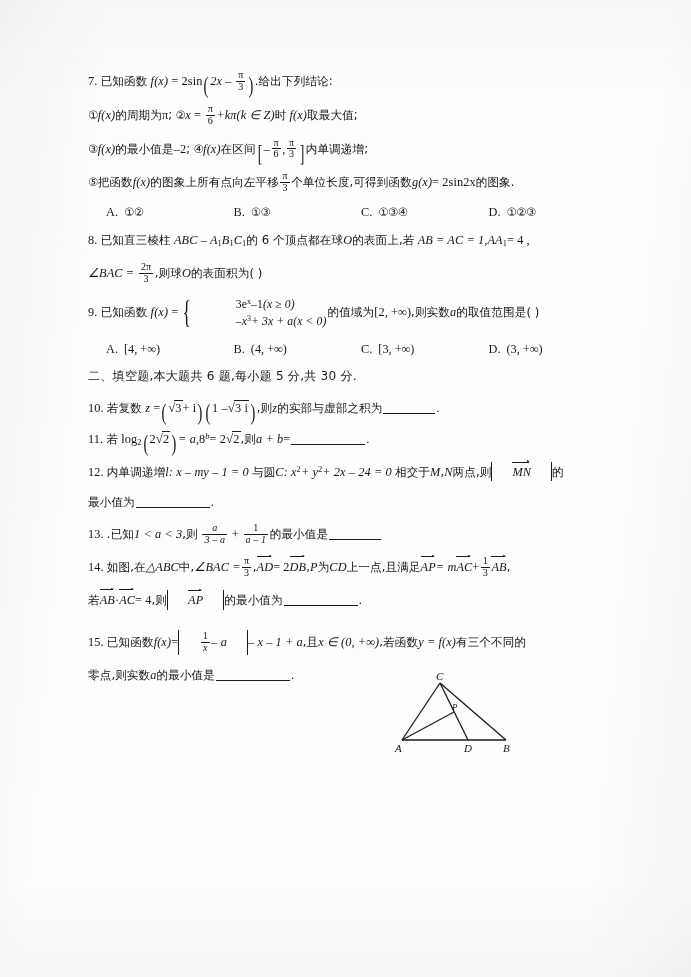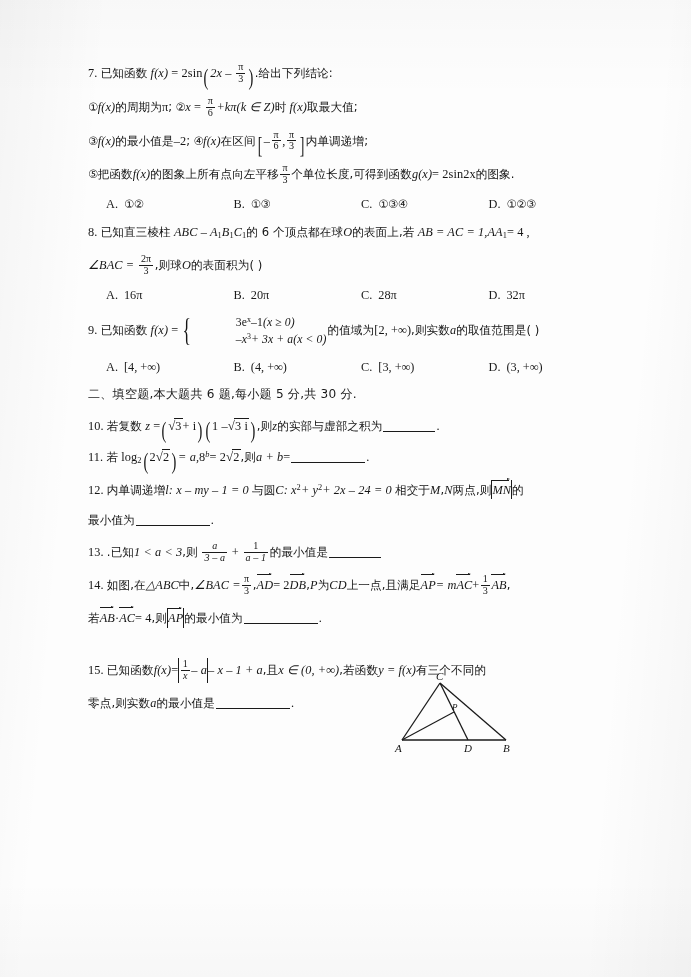--- a/index.html
+++ b/index.html
@@ -22,21 +22,21 @@
     background: #fdfdfd;
     
     background-image:
       linear-gradient(95deg, rgba(0,0,0,0.035) 0%, rgba(0,0,0,0) 14%, rgba(0,0,0,0) 86%, rgba(0,0,0,0.03) 100%),
       linear-gradient(180deg, rgba(0,0,0,0.02) 0%, rgba(0,0,0,0) 10%, rgba(0,0,0,0) 90%, rgba(0,0,0,0.025) 100%);
   }
 
   .content {
     position: absolute;
     left: 88px;
-    top: 62px;
+    top: 70px;
     width: 528px;
   }
 
   
   .qline {
     font-size: 12.3px;
     line-height: 1.55;
     margin: 0 0 11px 0;
     color: #151515;
     letter-spacing: 0.1px;
@@ -104,21 +104,21 @@
     position: absolute;
     right: 1px; top: -2.5px;
     border-left: 3px solid #1a1a1a;
     border-top: 1.6px solid transparent;
     border-bottom: 1.6px solid transparent;
   }
   .abs {
     display: inline-block;
     border-left: 1px solid #1a1a1a;
     border-right: 1px solid #1a1a1a;
-    padding: 1px 0;
+    padding: 1px 20px;
     line-height: 1.35;
   }
 
   .blank {
     display: inline-block;
     border-bottom: 1px solid #1a1a1a;
     min-width: 52px;
     vertical-align: -2px;
     margin: 0 1px;
   }
@@ -175,21 +175,21 @@
   }
   .figure svg { display: block; }
   .figlabel {
     font-style: italic;
     font-family: "Liberation Serif", serif;
     font-size: 11px;
     fill: #151515;
   }
   .figlabel.small { font-size: 9px; }
 
-  .q15-block { margin-top: 30px; }
+  .q15-block { margin-top: 20px; }
 </style>
 </head>
 <body>
 
 <div class="page">
 
   <div class="content">
 
     <div class="qline">
       <span class="num">7.</span>
@@ -231,26 +231,20 @@
       <span class="cn">已知直三棱柱</span>
       <span class="it">ABC – A</span><sub>1</sub><span class="it">B</span><sub>1</sub><span class="it">C</span><sub>1</sub><span class="cn">的 6 个顶点都在球</span><span class="it">O</span><span class="cn">的表面上,若</span>
       <span class="it">AB = AC = 1,</span><span class="it">AA</span><sub>1</sub><span>= 4 ,</span>
     </div>
 
     <div class="qline">
       <span class="it">∠BAC =</span>
       <span class="frac"><span class="n">2π</span><span class="d">3</span></span><span class="cn">,则球</span><span class="it">O</span><span class="cn">的表面积为(    )</span>
     </div>
 
-    <div class="options">
-      <div class="opt"><span class="lbl">A.</span><span>16π</span></div>
-      <div class="opt"><span class="lbl">B.</span><span>20π</span></div>
-      <div class="opt"><span class="lbl">C.</span><span>28π</span></div>
-      <div class="opt"><span class="lbl">D.</span><span>32π</span></div>
-    </div>
 
     <div class="qline">
       <span class="num">9.</span>
       <span class="cn">已知函数</span>
       <span class="it">f</span><span class="it">(x)</span>
       <span>=</span><span class="cases">
           <span class="brace">{</span>
           <span class="rows">
             <span style="display:block"><span>3e</span><sup>x</sup><span>–1</span><span class="it">(x ≥ 0)</span></span>
             <span style="display:block"><span class="it">–x</span><sup>3</sup><span class="it">+ 3x + a</span><span class="it">(x &lt; 0)</span></span>

